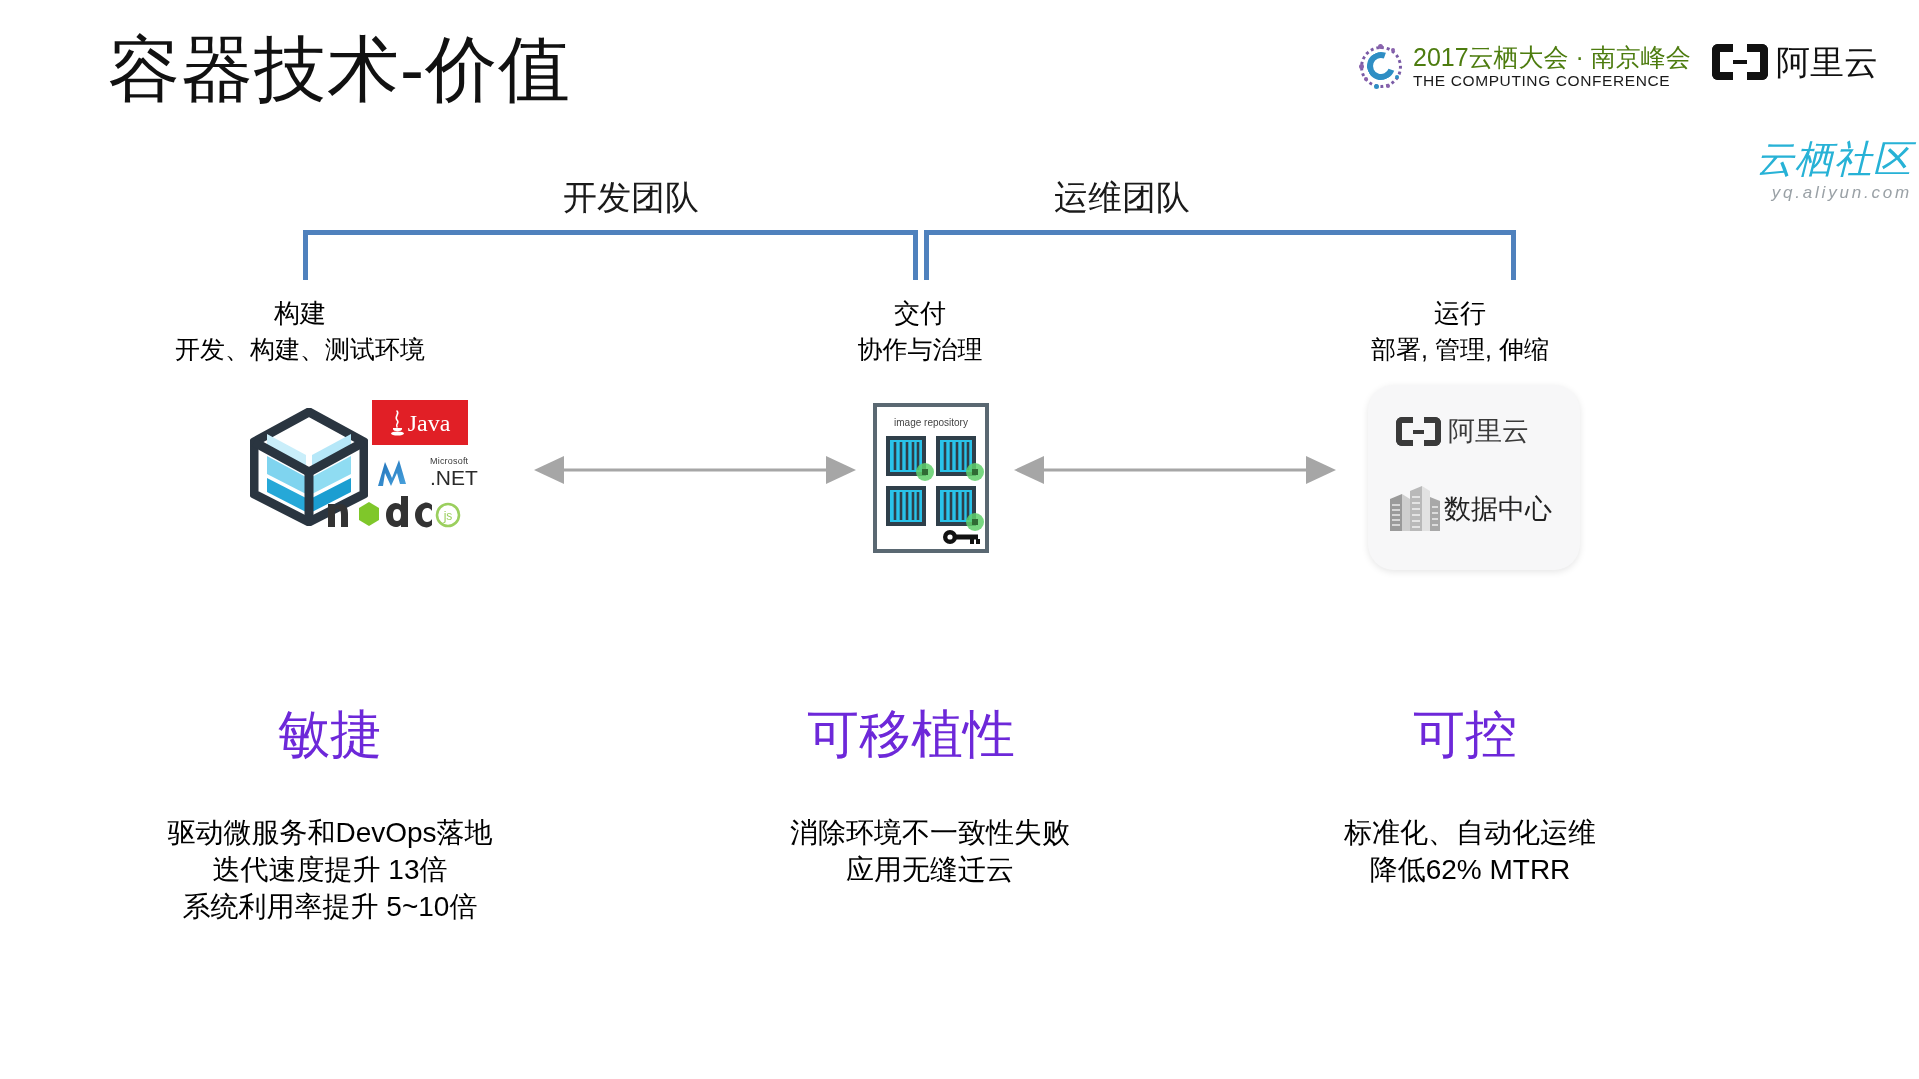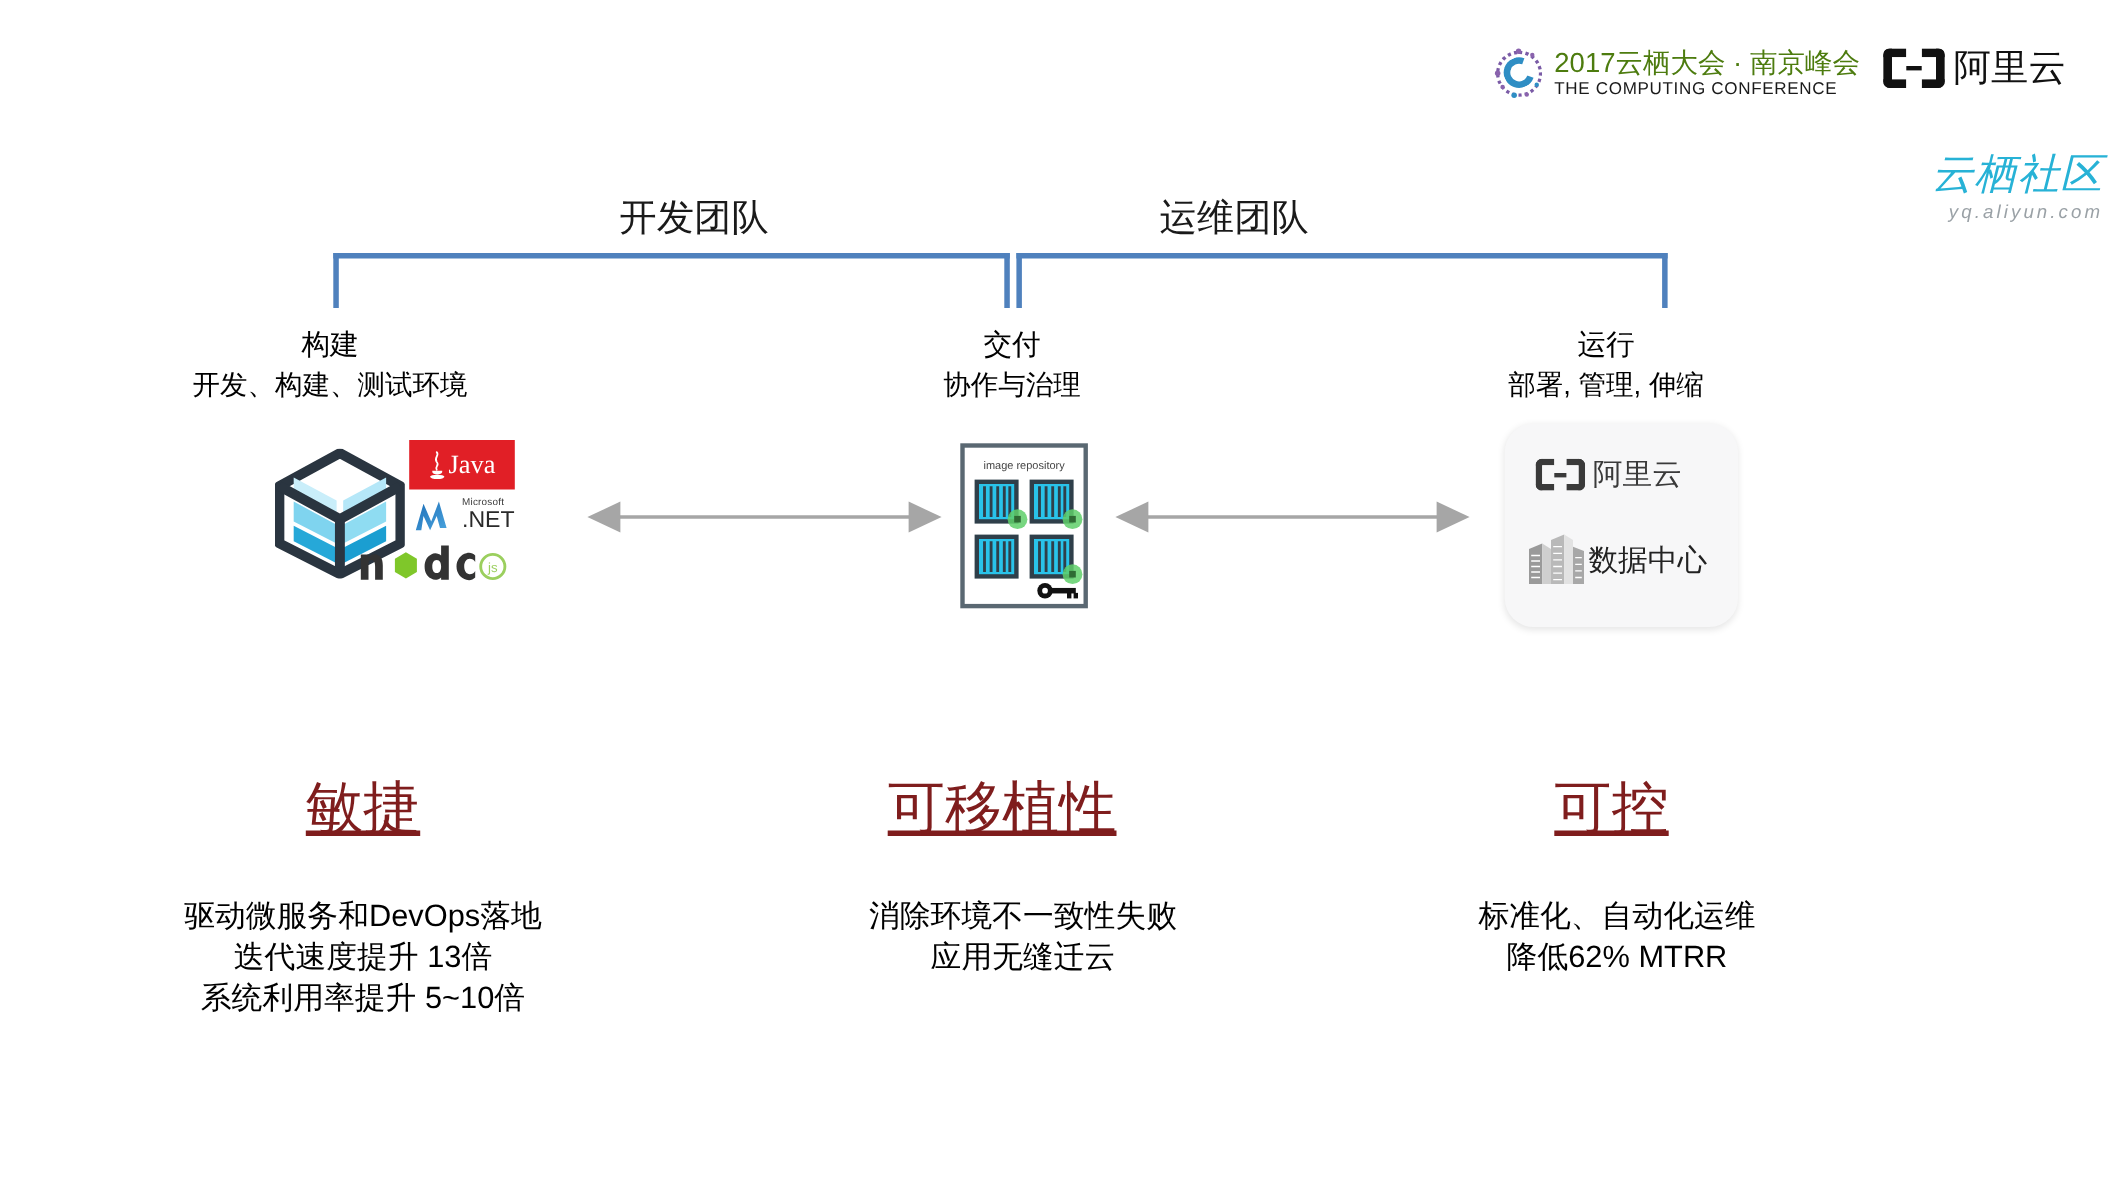--- a/index.html
+++ b/index.html
@@ -226,22 +226,22 @@
     font-size: 24px;
     font-family: "Liberation Serif", serif;
     line-height: 1;
   }
 
   .dotnet-logo {
     position: absolute;
     left: 126px; top: 52px;
     width: 96px; height: 36px;
     display: flex;
-    align-items: flex-start;
-    gap: 8px;
+    align-items: flex-end;
+    gap: 18px;
   }
   .dotnet-swoosh { width: 36px; height: 32px; }
   .dotnet-swoosh svg { display: block; }
   .dotnet-text { line-height: 1; }
   .dotnet-ms {
     font-size: 9px;
     color: #3a3a3a;
     letter-spacing: 0.2px;
   }
   .dotnet-net {
@@ -315,24 +315,23 @@
     font-size: 27px;
     color: #222222;
     line-height: 1;
     white-space: nowrap;
   }
 
   
   .value-heading {
     position: absolute;
     font-size: 52px;
-    color: #7f1d1d;
+    color: #6d28d9;
     text-align: center;
     white-space: nowrap;
-    text-decoration: underline;
   }
   #value-heading-0 { left: 190px; top: 700px; width: 280px; }
   #value-heading-1 { left: 751px; top: 700px; width: 320px; }
   #value-heading-2 { left: 1340px; top: 700px; width: 250px; }
 
   .value-body {
     position: absolute;
     font-size: 28px;
     line-height: 1.32;
     color: #000000;
@@ -341,20 +340,21 @@
   #value-body-0 { left: 120px; top: 815px; width: 420px; }
   #value-body-1 { left: 715px; top: 815px; width: 430px; }
   #value-body-2 { left: 1275px; top: 815px; width: 390px; }
   .value-body div { white-space: nowrap; }
 </style>
 </head>
 <body>
 
 <div class="slide">
 
+  <div id="page-title">容器技术-价值</div>
 
   <div class="conf-logo">
     <div class="conf-mark">
       <div class="c-ring"></div>
       <div class="c-inner"></div>
       <div class="dot" style="left:1px;  top:20px; width:5px;  height:5px;"></div>
       <div class="dot" style="left:6px;  top:33px; width:4px;  height:4px;"></div>
       <div class="dot" style="left:16px; top:40px; width:5px;  height:5px; background:#2f8ec4;"></div>
       <div class="dot" style="left:28px; top:40px; width:4px;  height:4px;"></div>
       <div class="dot" style="left:37px; top:31px; width:4px;  height:4px; background:#2f8ec4;"></div>

